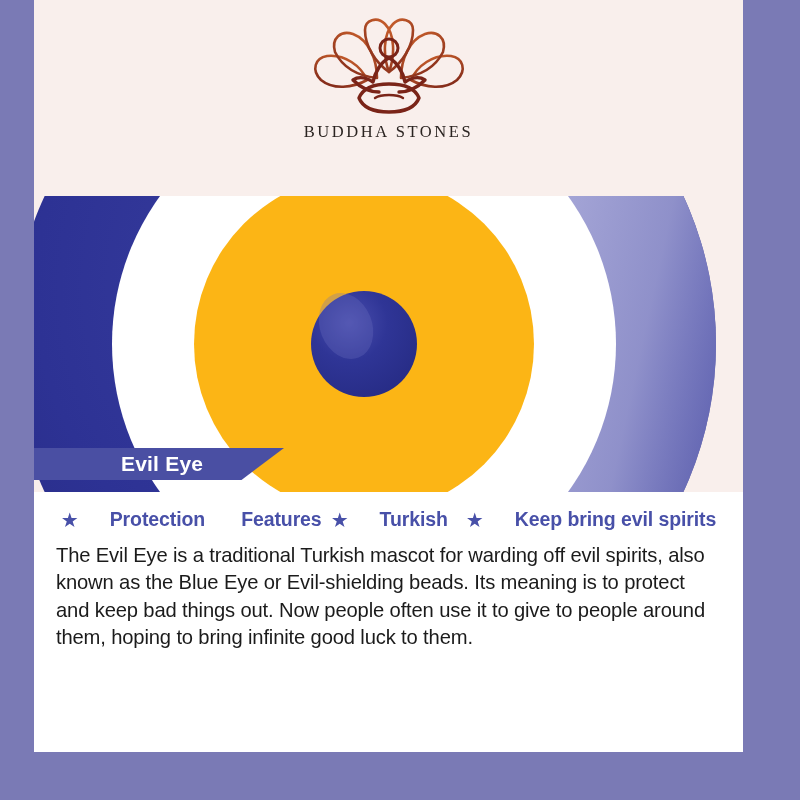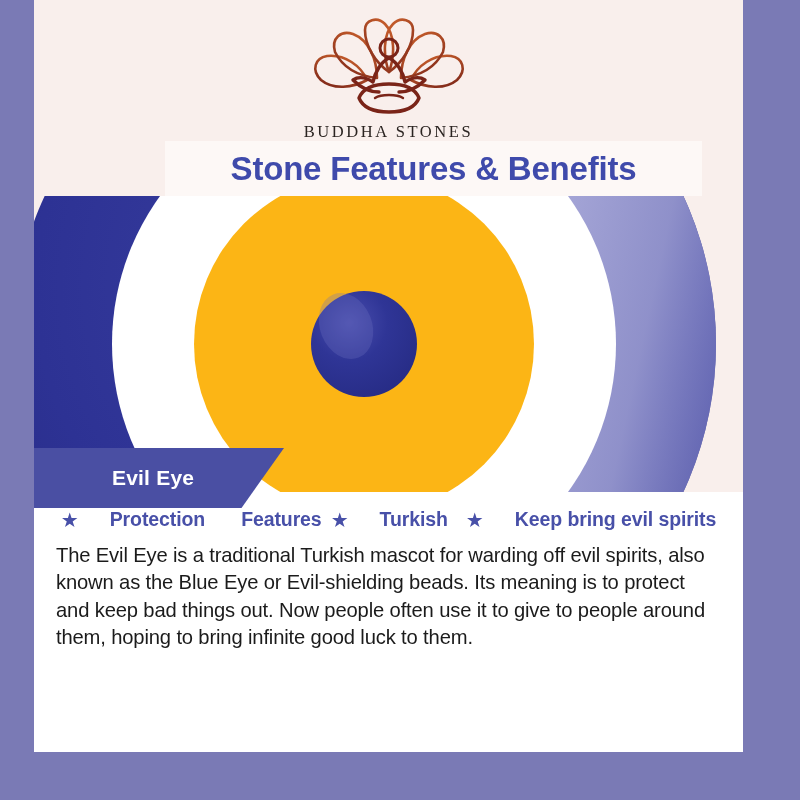--- a/index.html
+++ b/index.html
@@ -81,25 +81,25 @@
     overflow:hidden;
     background:#f9efec;
     z-index:2;
   }
   #hero svg{ position:absolute; left:0; top:0; }
 
   
   #eye-label {
     position:absolute;
     left:0px; top:448px;
-    width:250px; height:60px;
+    width:250px; height:32px;
     background:#4a4fa3;
     clip-path: polygon(0 0, 100% 0, 83% 100%, 0 100%);
     z-index:7;
-    display:flex; align-items:center;
+    display:flex; align-items:center;padding-left:9px;
   }
   #eye-label-text {
     color:#ffffff;
     font-size:21px;
     font-weight:bold;
     margin-left:78px;
     letter-spacing:0.2px;
   }
 
   
@@ -239,23 +239,20 @@
 
               <path d="M54 80 C 58 70 70 66 84 66 C 98 66 110 70 114 80 C 110 90 98 94 84 94 C 70 94 58 90 54 80 Z" stroke="#7a2418" stroke-width="3.4"></path>
               <path d="M70 80 C 76 76 92 76 98 80" stroke="#7a2418" stroke-width="2.4"></path>
             </g>
           </svg>
         </span>
         <div id="brand-name">BUDDHA STONES</div>
       </div>
     </div>
 
-    <div id="title-plate">
-      <span id="title-text">Stone Features &amp; Benefits</span>
-    </div>
 
     <div id="eye-label">
       <span id="eye-label-text">Evil Eye</span>
     </div>
 
     <div id="body-panel">
 
       <div id="features">
         <span class="feature">
           <span class="feat-star">★</span>

